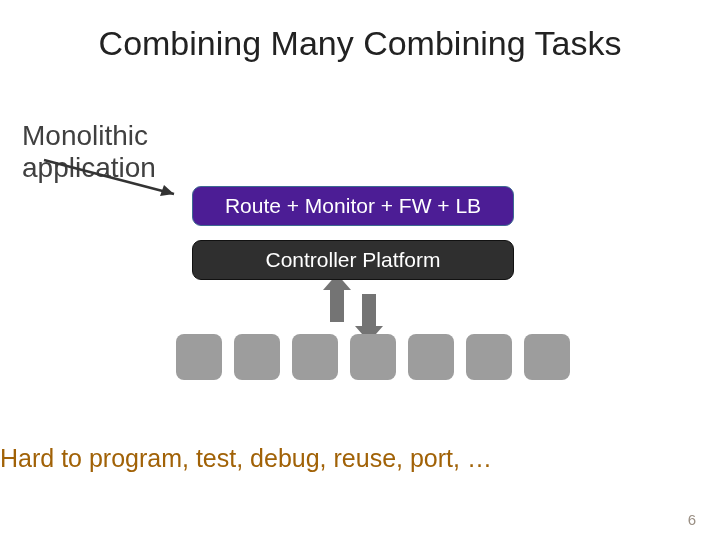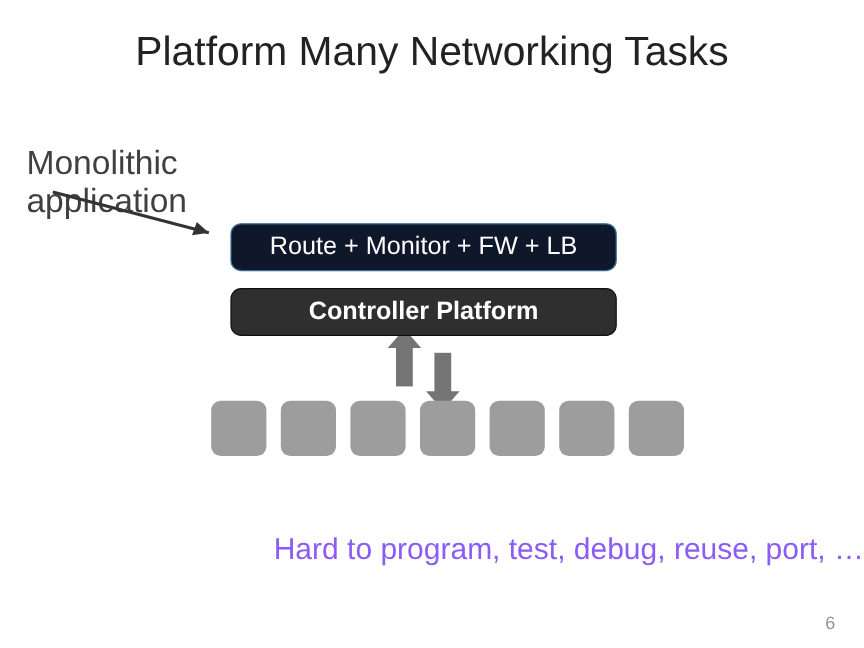--- a/index.html
+++ b/index.html
@@ -34,21 +34,21 @@
     position: absolute;
     top: 148px;
     left: 38px;
   }
   .app-box {
     position: absolute;
     top: 186px;
     left: 192px;
     width: 320px;
     height: 38px;
-    background: #0f172a;
+    background: #4c1d95;
     border-radius: 9px;
     color: #fff;
     font-size: 21px;
     display: flex;
     align-items: center;
     justify-content: center;
     border: 1px solid #3d6a91;
   }
   .ctrl-box {
     position: absolute;
@@ -57,21 +57,20 @@
     width: 320px;
     height: 38px;
     background: #2f2f2f;
     border-radius: 9px;
     color: #fff;
     font-size: 21px;
     display: flex;
     align-items: center;
     justify-content: center;
     border: 1px solid #111;
-    font-weight: bold;
   }
   .updown-svg {
     position: absolute;
     top: 280px;
     left: 323px;
   }
   .nodes {
     position: absolute;
     top: 334px;
     left: 176px;
@@ -82,36 +81,36 @@
     width: 46px;
     height: 46px;
     background: #9d9d9d;
     border-radius: 8px;
   }
   .footer {
     position: absolute;
     top: 444px;
     left: 0;
     width: 720px;
-    text-align: right;
+    text-align: left;
     font-size: 25px;
-    color: #8b5cf6;
+    color: #a16207;
   }
   .page-num {
     position: absolute;
     bottom: 12px;
     right: 24px;
     font-size: 15px;
     color: #9a8f84;
   }
 </style>
 </head>
 <body>
 
-<div class="title">Platform Many Networking Tasks</div>
+<div class="title">Combining Many Combining Tasks</div>
 
 <div class="mono-label">Monolithic<br>application</div>
 
 <svg class="arrow-svg" width="160" height="60">
   <line x1="6" y1="12" x2="136" y2="46" stroke="#333" stroke-width="2.5"></line>
   <polygon points="136,46 126,37 122,48" fill="#333"></polygon>
 </svg>
 
 <div class="app-box">Route + Monitor + FW + LB</div>
 

